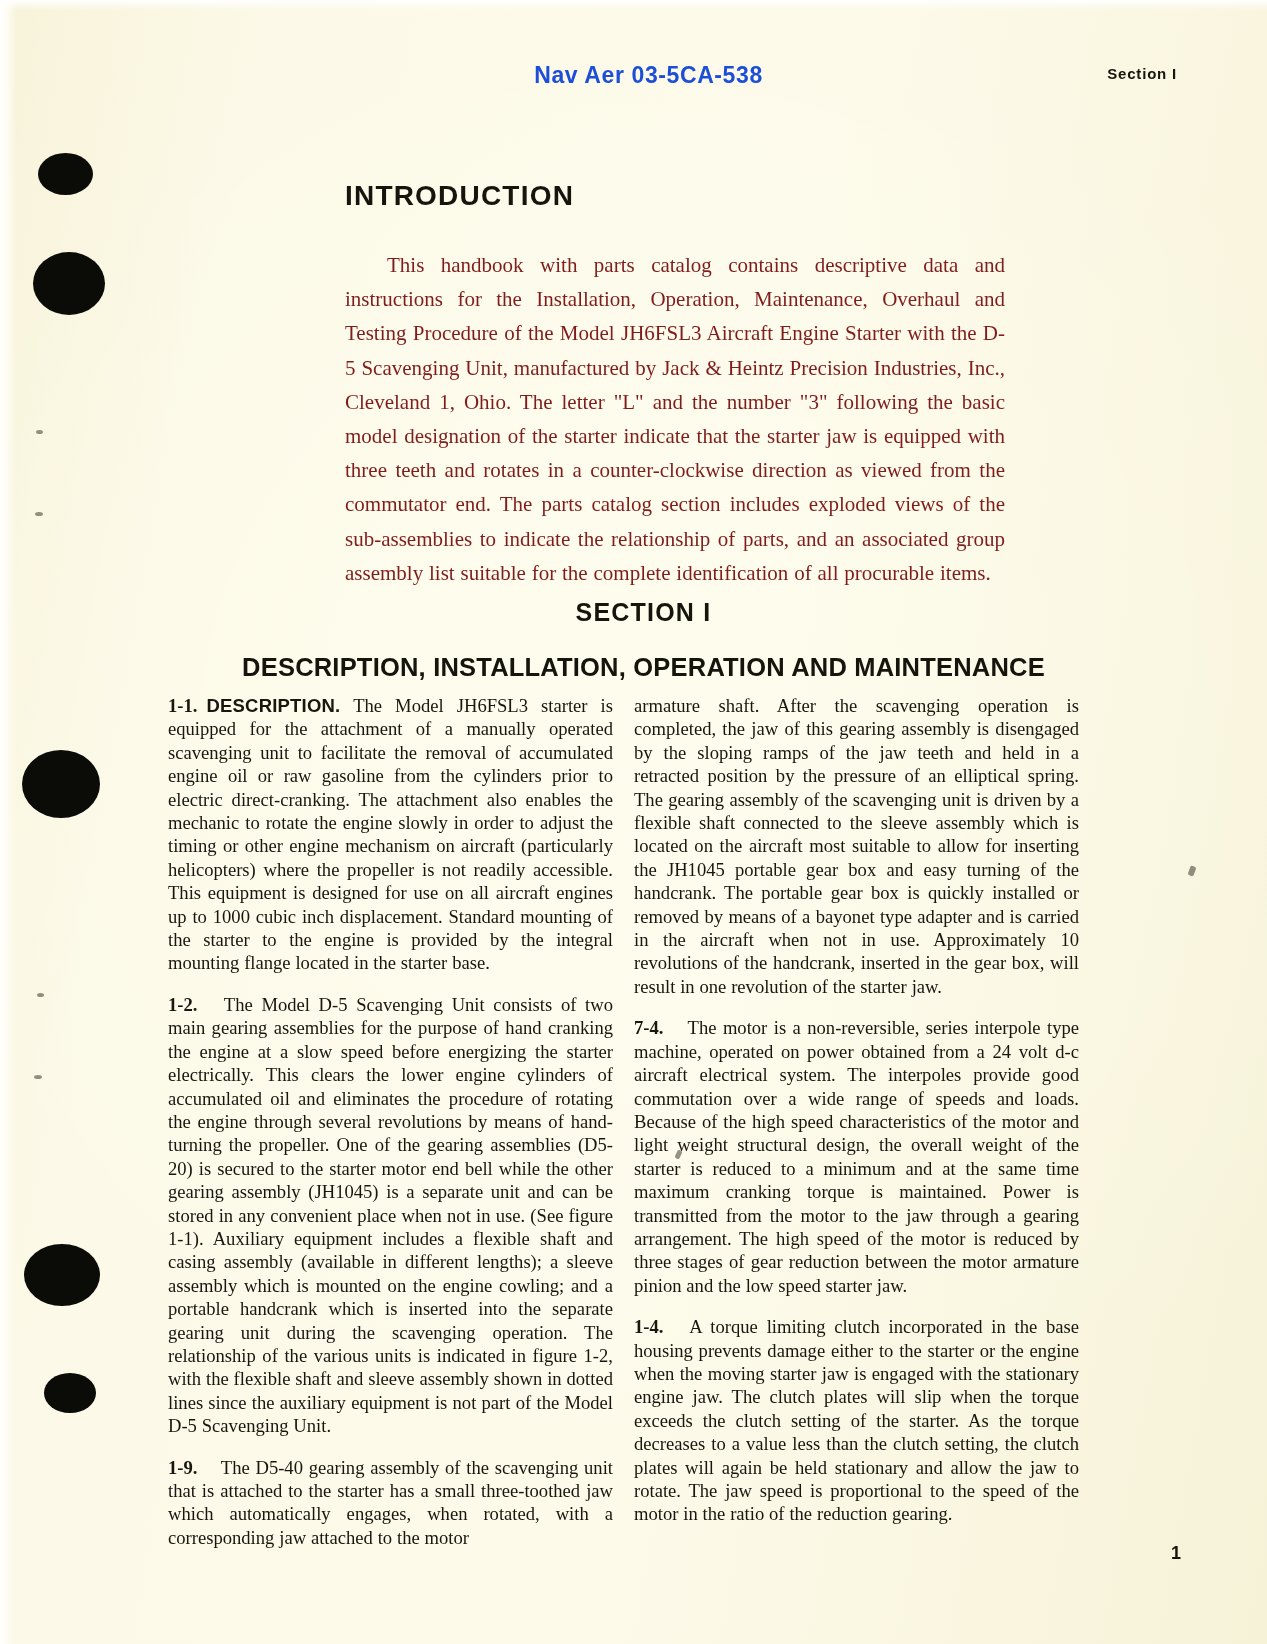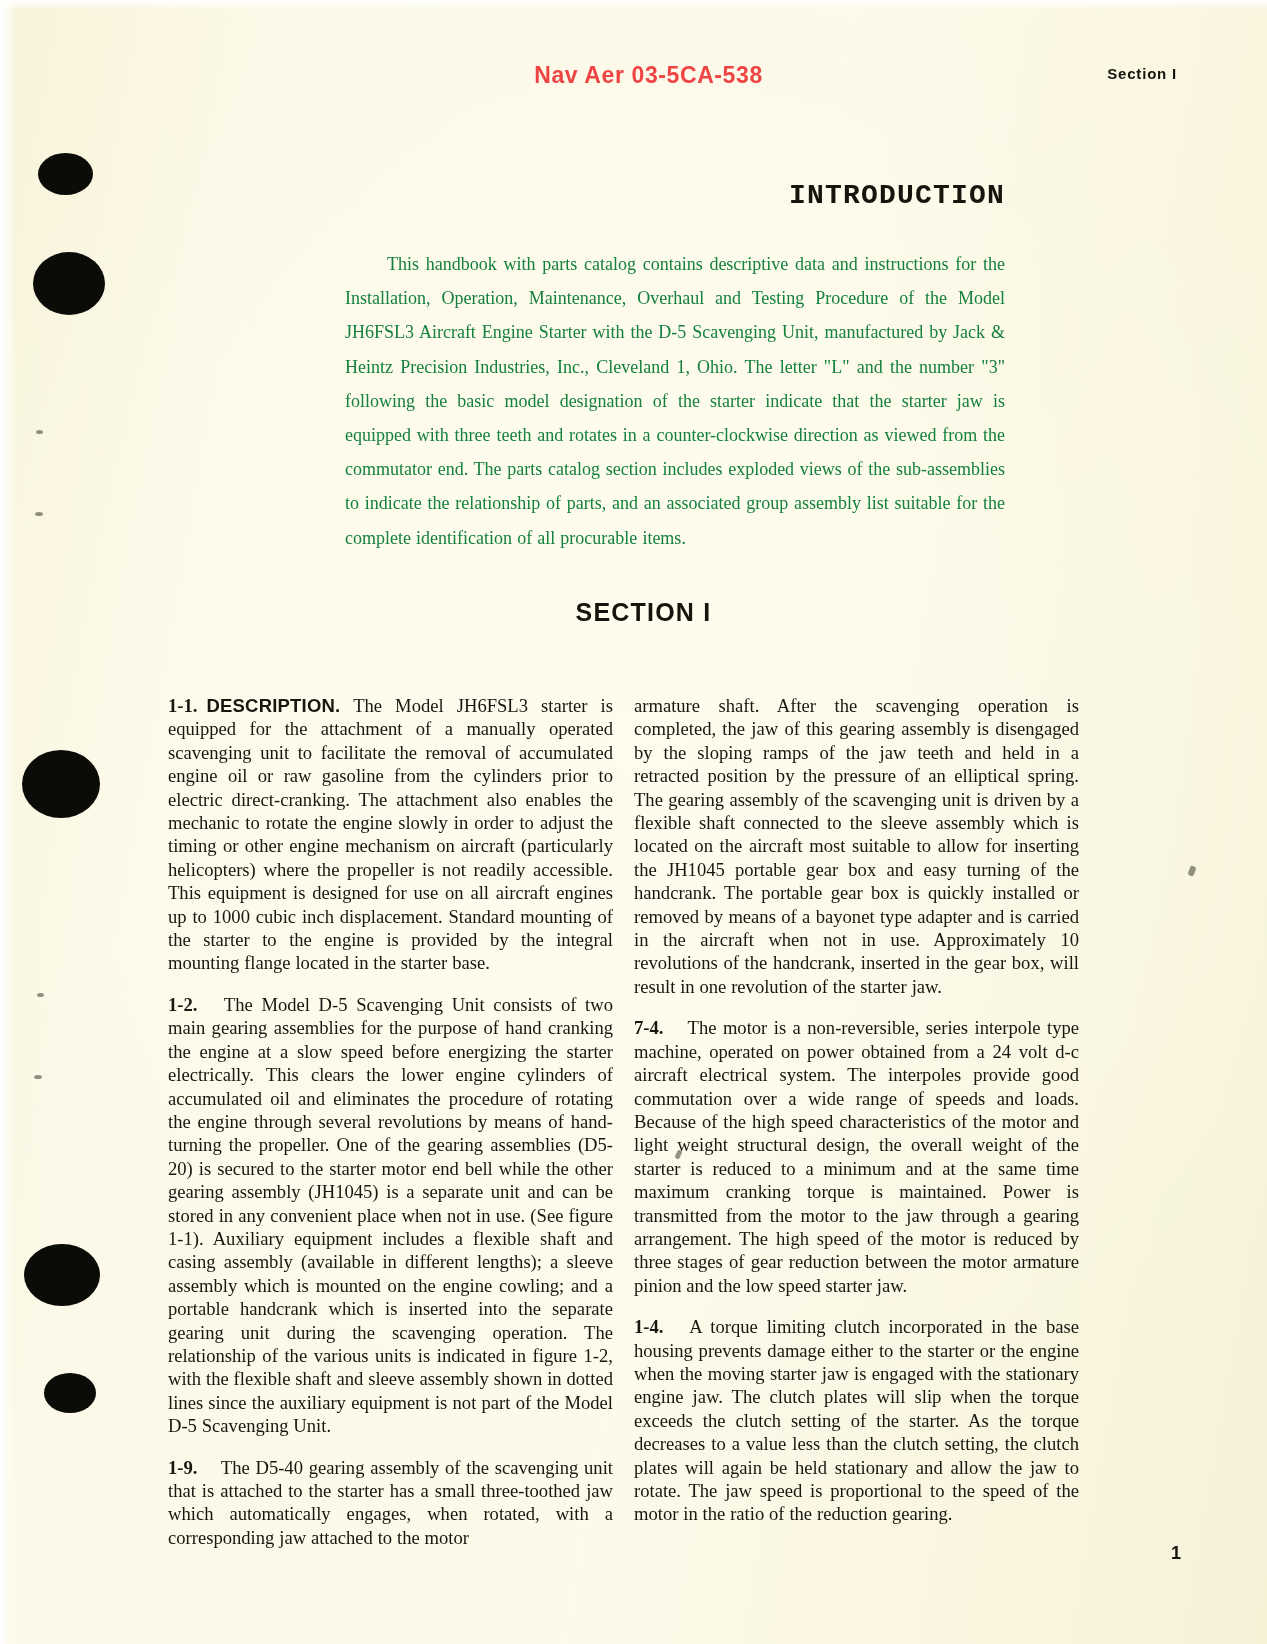--- a/index.html
+++ b/index.html
@@ -56,56 +56,56 @@
     height: 30px;
   }
   .doc-number {
     position: absolute;
     left: 0; right: 0;
     text-align: center;
     font-family: "Liberation Sans", sans-serif;
     font-weight: bold;
     font-size: 23px;
     letter-spacing: 0.6px;
-    color: #ef4444;
+    color: #1d4ed8;
   }
   .section-label {
     position: absolute;
     right: 0;
     top: 3px;
     font-family: "Liberation Sans", sans-serif;
     font-weight: bold;
     font-size: 15px;
     letter-spacing: 0.8px;
     color: #15150e;
   }
 
   
   .intro-wrap {
     position: absolute;
     left: 345px;
     width: 660px;
     top: 180px;
   }
   .intro-heading {
-    text-align: right;
-    font-family: Liberation Mono, monospace;
+    text-align: left;
+    font-family: Liberation Sans, sans-serif;
     font-weight: bold;
     font-size: 28px;
     letter-spacing: 1.2px;
     margin-bottom: 34px;
     color: #15150e;
   }
   .intro-body {
     font-family: "Liberation Serif", serif;
-    font-size: 18px;
+    font-size: 21px;
     line-height: 34.2px;
     text-align: justify;
     text-indent: 42px;
-    color: #15803d;
+    color: #7f1d1d;
     word-spacing: 0.6px;
     margin-top: 36px;
   }
 
   
   .section-heading-wrap {
     position: absolute;
     left: 100px;
     right: 80px;
     top: 598px;
@@ -207,20 +207,21 @@
     <div class="section-label">Section I</div>
   </div>
 
   <div class="intro-wrap">
     <div class="intro-heading">INTRODUCTION</div>
     <div class="intro-body">This handbook with parts catalog contains descriptive data and instructions for the Installation, Operation, Maintenance, Overhaul and Testing Procedure of the Model JH6FSL3 Aircraft Engine Starter with the D-5 Scavenging Unit, manufactured by Jack &amp; Heintz Precision Industries, Inc., Cleveland 1, Ohio. The letter "L" and the number "3" following the basic model designation of the starter indicate that the starter jaw is equipped with three teeth and rotates in a counter-clockwise direction as viewed from the commutator end. The parts catalog section includes exploded views of the sub-assemblies to indicate the relationship of parts, and an associated group assembly list suitable for the complete identification of all procurable items.</div>
   </div>
 
   <div class="section-heading-wrap">
     <div class="section-title">SECTION I</div>
+    <div class="section-subtitle">DESCRIPTION, INSTALLATION, OPERATION AND MAINTENANCE</div>
   </div>
 
   <div class="columns">
 
     <div class="col">
 
       <p class="para">
         <span class="para-num">1-1.</span><span class="gap-sm"></span><span class="run-in-head">DESCRIPTION.</span>
         <span>The Model JH6FSL3 starter is equipped for the attachment of a manually operated scavenging unit to facilitate the removal of accumulated engine oil or raw gasoline from the cylinders prior to electric direct-cranking. The attachment also enables the mechanic to rotate the engine slowly in order to adjust the timing or other engine mechanism on aircraft (particularly helicopters) where the propeller is not readily accessible. This equipment is designed for use on all aircraft engines up to 1000 cubic inch displacement. Standard mounting of the starter to the engine is provided by the integral mounting flange located in the starter base.</span>
       </p>

